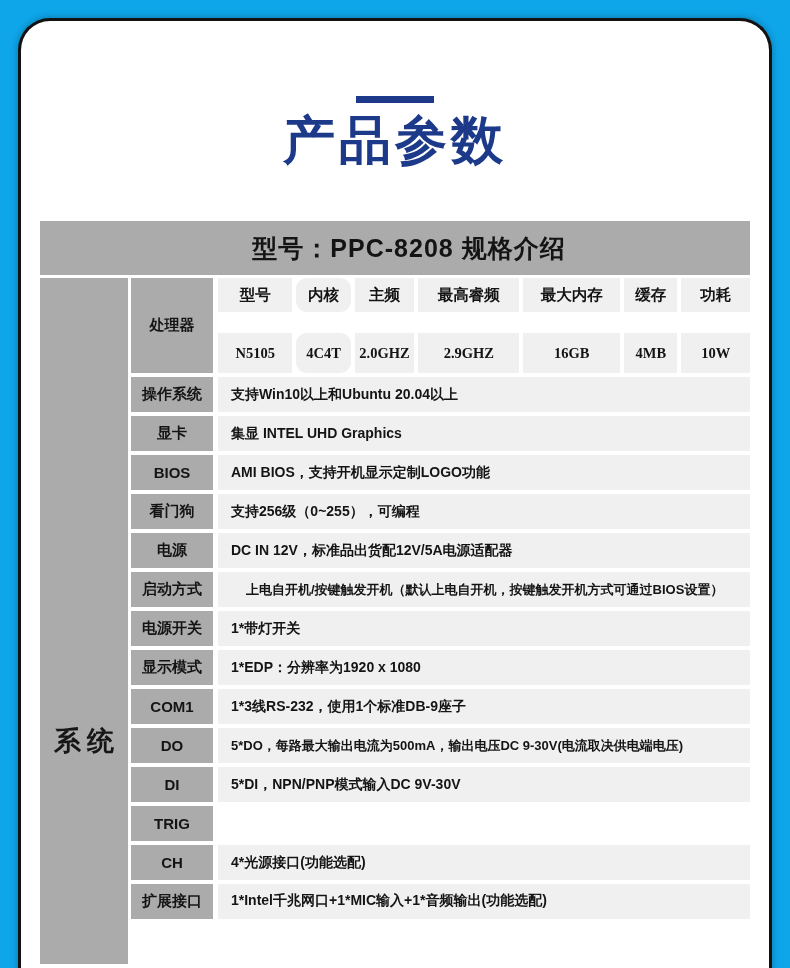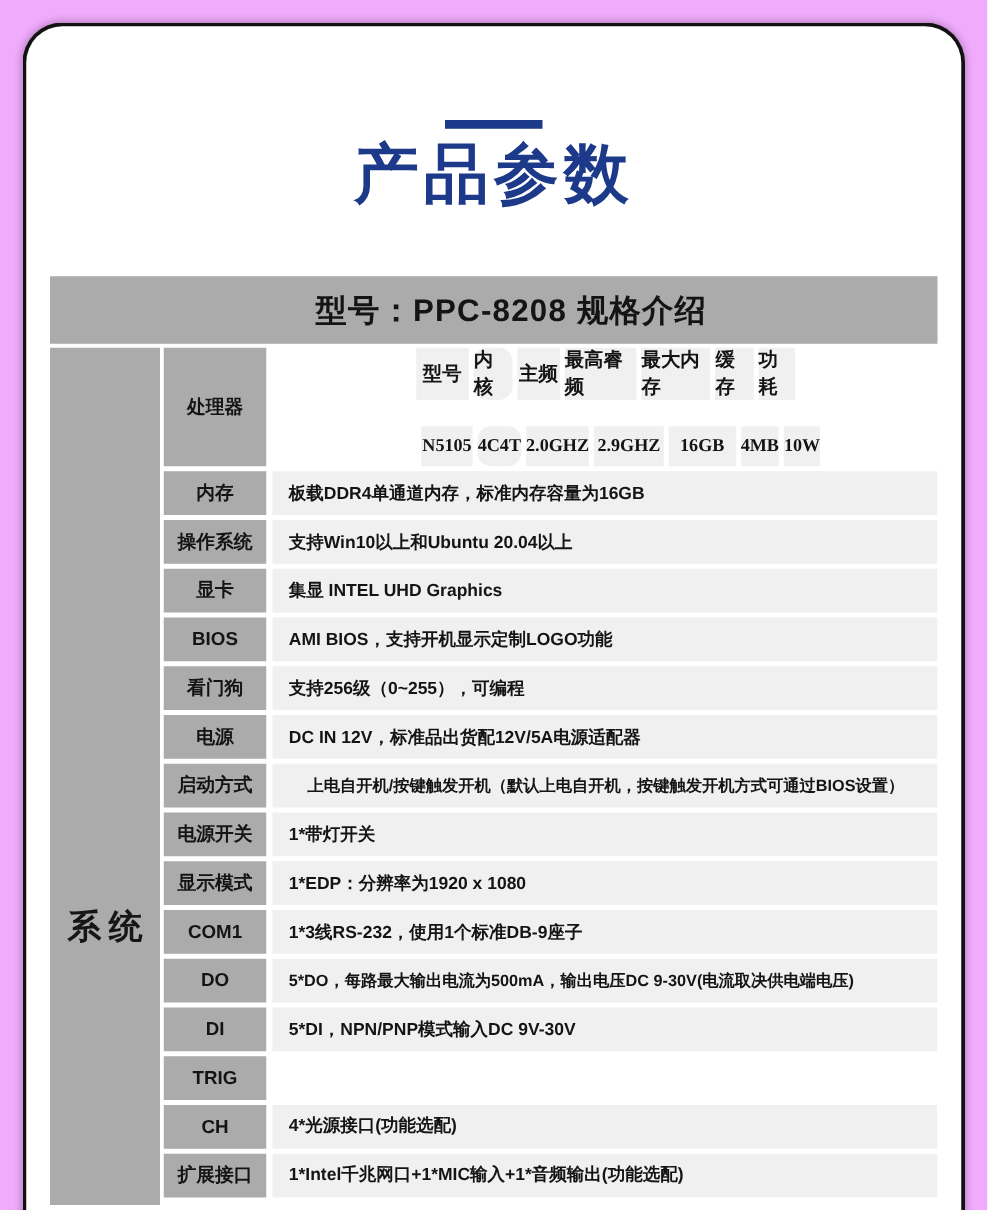--- a/index.html
+++ b/index.html
@@ -1,18 +1,18 @@
 <!DOCTYPE html>
 <html><head>
 <meta charset="utf-8">
 <style>
   * { margin:0; padding:0; box-sizing:border-box; }
   html,body { width:790px; height:968px; background:#ffffff; overflow:hidden;
     font-family:"Liberation Sans","DejaVu Sans",sans-serif; }
-  .page { position:relative; width:790px; height:968px; background:#f0abfc; overflow:hidden; }
+  .page { position:relative; width:790px; height:968px; background:#0ea5e9; overflow:hidden; }
 
   
   .card { position:absolute; left:18px; top:18px; width:754px; height:1000px;
     border:3px solid #121212; border-bottom:none; border-radius:32px 32px 0 0;
     background:#ffffff; box-shadow:0 0 7px rgba(0,0,0,.30); }
 
   .dash { position:absolute; left:356px; top:96px; width:78px; height:7px; }
 
   .title { position:absolute; left:0; top:108px; width:790px; text-align:center;
     font-size:52px; line-height:64px; font-weight:900; letter-spacing:4px; }
@@ -32,21 +32,21 @@
 
   .row { display:flex; gap:5px; flex:0 0 34.6px; min-width:0; }
   .row.proc { flex:0 0 95px; }
 
   .rlabel { flex:0 0 82px; background:#ababab; display:flex; align-items:center; justify-content:center;
     font-size:15px; font-weight:700; color:#141414; text-align:center; }
   .rvalue { flex:1; background:#f0f0f0; display:flex; align-items:center;
     padding-left:13px; font-size:14px; font-weight:700; color:#141414;
     white-space:nowrap; overflow:hidden; min-width:0; }
 
-  .proc-grid { flex:1; display:flex; flex-direction:column; gap:21px; min-width:0;align-items:center; }
+  .proc-grid { flex:1; display:flex; flex-direction:column; gap:21px; min-width:0; }
   .proc-row { display:flex; gap:4px; min-width:0; }
   .proc-row.head { flex:0 0 34px; }
   .proc-row.vals { flex:1;font-family:Liberation Serif, serif; }
   .pcell { background:#f0f0f0; display:flex; align-items:center; justify-content:center;
     font-weight:700; color:#141414; }
   .head .pcell { font-size:15.5px; }
   .vals .pcell { font-size:14.5px; }
   .c1 { flex:0 0 14.0%; } .c2 { flex:0 0 10.2%;border-radius:11px; } .c3 { flex:0 0 11.2%; }
   .c4 { flex:0 0 19.0%; } .c5 { flex:0 0 18.2%; } .c6 { flex:0 0 10.0%; }
   .c7 { flex:1; }
@@ -89,24 +89,20 @@
             <div class="pcell c2">4C4T</div>
             <div class="pcell c3">2.0GHZ</div>
             <div class="pcell c4">2.9GHZ</div>
             <div class="pcell c5">16GB</div>
             <div class="pcell c6">4MB</div>
             <div class="pcell c7">10W</div>
           </div>
         </div>
       </div>
 
-      <div class="row">
-        <div class="rlabel">内存</div>
-        <div class="rvalue">板载DDR4单通道内存，标准内存容量为16GB</div>
-      </div>
       <div class="row">
         <div class="rlabel">操作系统</div>
         <div class="rvalue">支持Win10以上和Ubuntu 20.04以上</div>
       </div>
       <div class="row">
         <div class="rlabel">显卡</div>
         <div class="rvalue">集显 INTEL UHD Graphics</div>
       </div>
       <div class="row">
         <div class="rlabel">BIOS</div>

